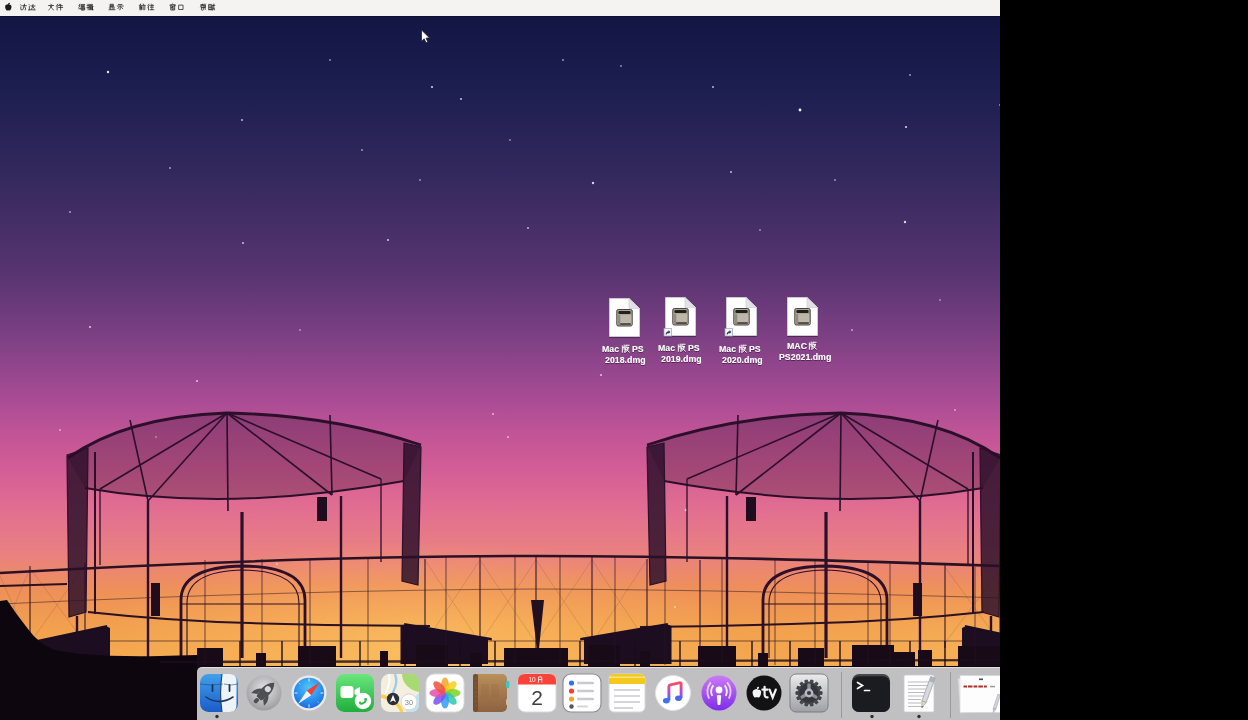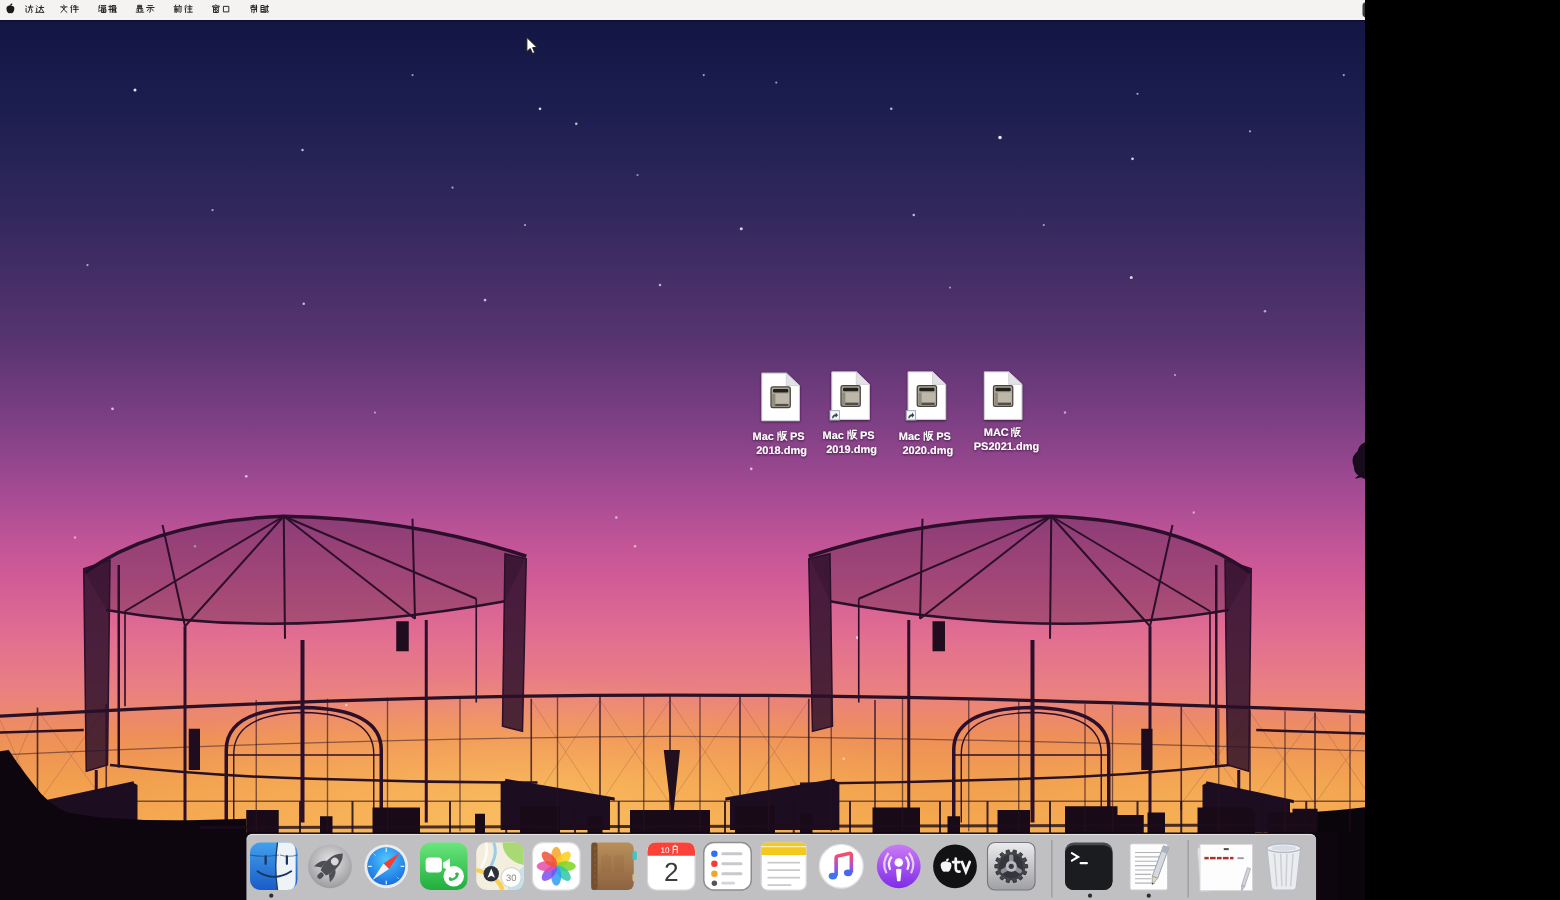--- a/index.html
+++ b/index.html
@@ -1,17 +1,17 @@
 <!DOCTYPE html>
 <html><head>
 <meta charset="utf-8">
 <style>
 html,body{margin:0;padding:0;width:1248px;height:720px;overflow:hidden;background:#000;
 font-family:"Liberation Sans",sans-serif;}
-#stage{position:relative;width:1092px;height:720px;overflow:hidden;}
+#stage{position:relative;width:1000px;height:720px;overflow:hidden;}
 #wall{position:absolute;left:0;top:0;}
 #menubar{position:absolute;left:0;top:0;width:1248px;height:16px;background:#f4f3f1;
 box-shadow:0 1px 0 rgba(0,0,0,0.25);}
 #dock{position:absolute;left:197px;top:667px;width:856px;height:53px;
 background:rgba(200,200,202,0.96);border-radius:5px 5px 0 0;
 border-top:1px solid rgba(255,255,255,0.55);box-sizing:border-box;}
 </style>
 </head>
 <body>
 <div id="stage">

